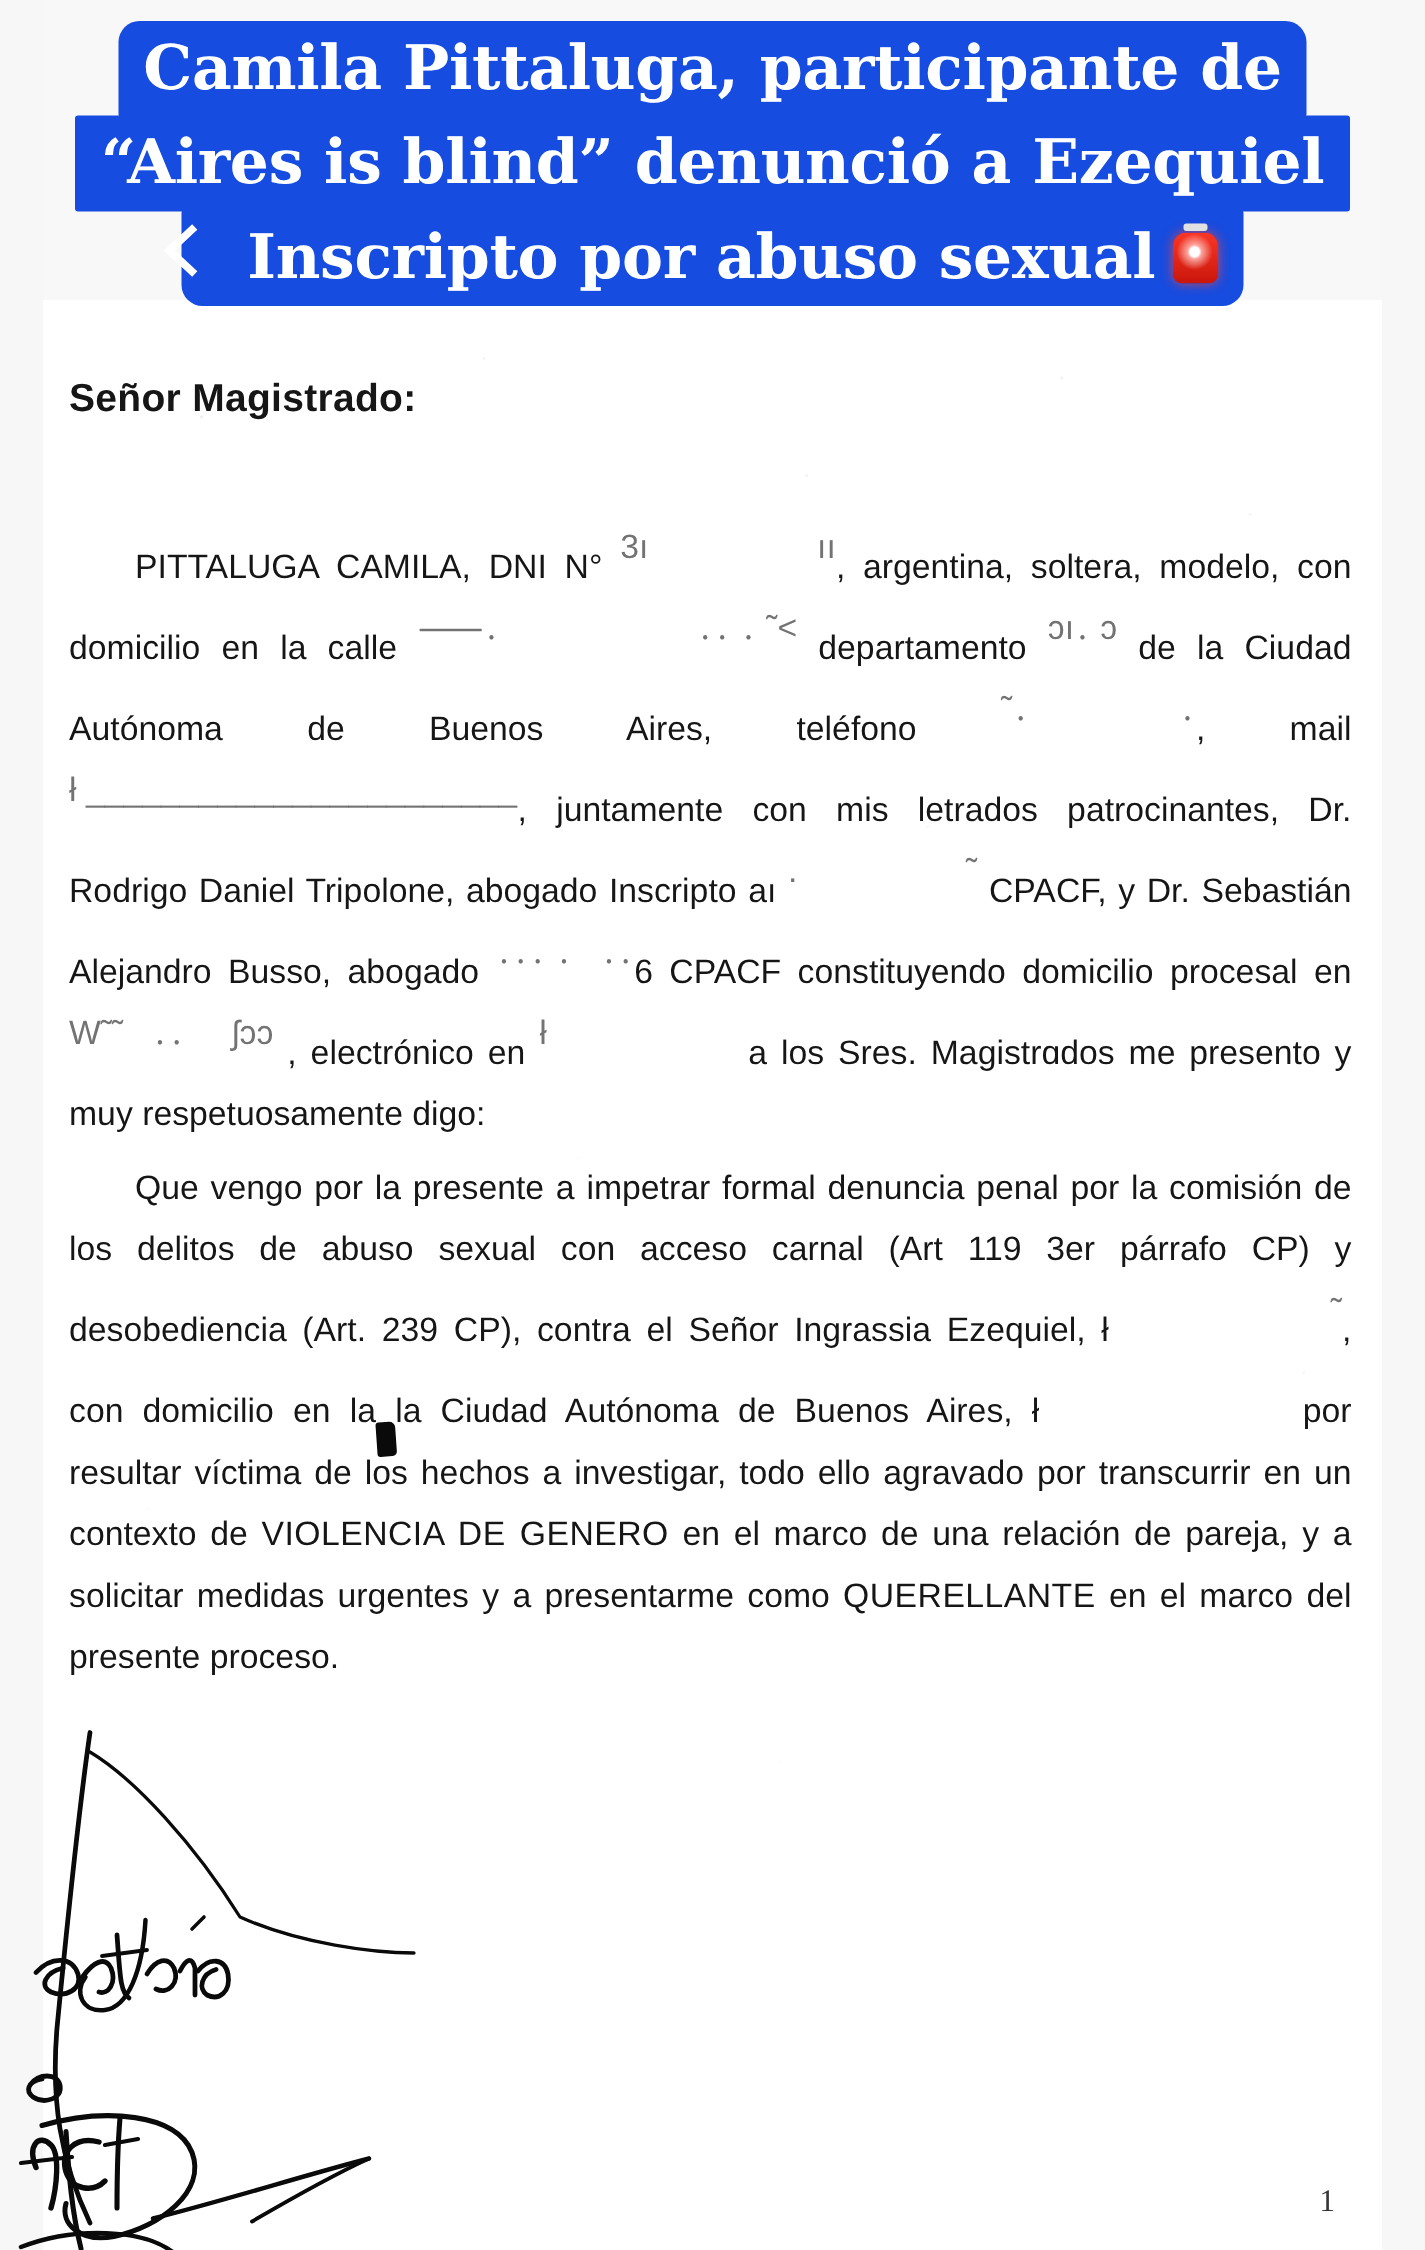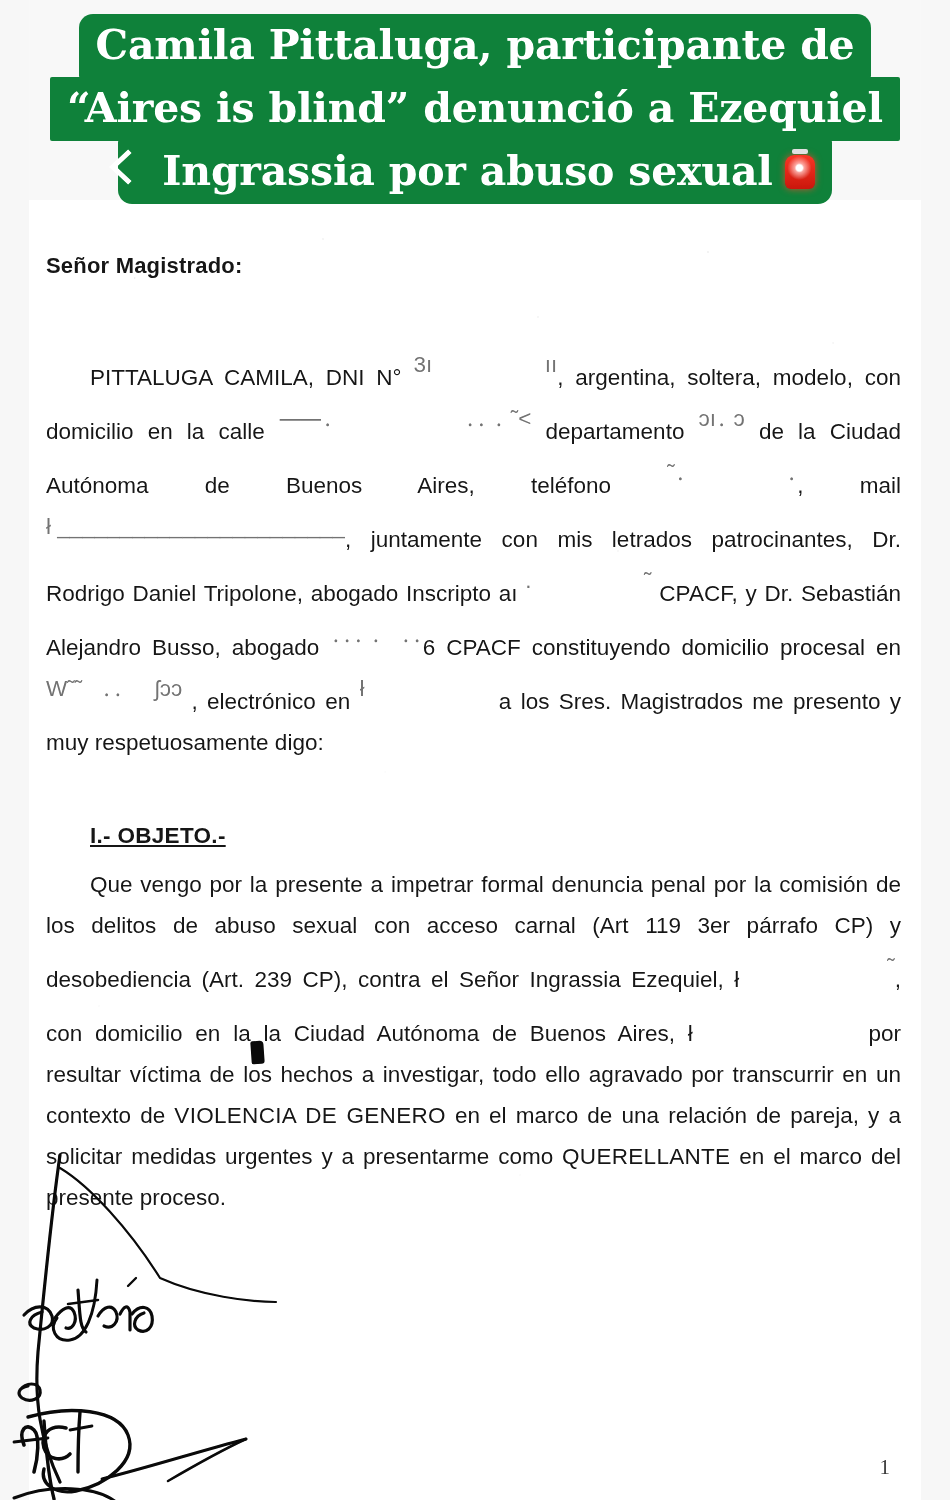--- a/index.html
+++ b/index.html
@@ -70,21 +70,21 @@
   .headline {
     position: absolute;
     left: 0; right: 0;
     top: 14px;
     z-index: 20;
     text-align: center;
     line-height: 0;
   }
   .hl-line {
     display: inline-block;
-    background: #15803d;
+    background: #1d4ed8;
     color: #ffffff;
     font-family: "DejaVu Serif", serif;
     font-weight: bold;
     font-size: 41px;
     line-height: 56px;
     letter-spacing: -0.2px;
     padding: 3px 17px 5px 17px;
     border-radius: 12px;
     white-space: nowrap;
     margin: 0;
@@ -137,21 +137,21 @@
     color: #1c1c1c;
     font-family: "Liberation Sans", sans-serif;
     font-size: 22.5px;
     line-height: 41px;
     -webkit-font-smoothing: none;
   }
   .doc p { margin: 0; }
 
   .salutation {
     font-weight: bold;
-    font-size: 22px;
+    font-size: 26px;
     letter-spacing: .2px;
     margin-bottom: 58px !important;
   }
 
   .para {
     text-align: justify;
     text-justify: inter-word;
   }
   .indent { display: inline-block; width: 44px; }
 
@@ -213,21 +213,20 @@
 
   <div class="gutter-l"></div>
   <div class="gutter-r"></div>
 
   <div class="doc">
 
     <p class="salutation">Señor Magistrado:</p>
 
     <p class="para"><span class="indent"></span><span>PITTALUGA CAMILA, DNI N° </span><span class="rd">3ı                  ıı</span><span>, argentina, soltera, modelo, con domicilio en la calle </span><span class="rd">⸺․                     ․․ ․ ˜˂</span><span> departamento </span><span class="rd">ɔı․ ɔ</span><span> de la Ciudad Autónoma de Buenos Aires,   teléfono </span><span class="rd">˜․                ․</span><span>, mail </span><span class="rd">ł _______________________</span><span>, juntamente con mis letrados patrocinantes, Dr. Rodrigo Daniel Tripolone, abogado Inscripto aı </span><span class="rd">.                  ˜</span><span> CPACF, y Dr.  Sebastián Alejandro Busso, abogado </span><span class="rd">․․․ ․   ․․</span><span>6 CPACF constituyendo domicilio procesal en </span><span class="rd">W˜˜   ․․     ʃɔɔ</span><span> , electrónico en </span><span class="rd">ł                    </span><span> a los Sres. Magistrɑdos me presento y muy respetuosamente digo:</span></p>
 
-    <p class="obj-block"><span class="indent"></span><span class="heading">I.- OBJETO.-</span></p>
 
     <p class="para obj-body"><span class="indent"></span><span>Que vengo por la presente a impetrar formal denuncia penal por la comisión de los delitos de abuso sexual con acceso carnal (Art  119 3er párrafo CP) y desobediencia (Art. 239 CP), contra el Señor Ingrassia Ezequiel, ł </span><span class="rd">                      ˜</span><span>, con domicilio en la </span><span class="blotch-anchor" style="position:relative;display:inline-block;"><span class="blotch"></span></span><span>la Ciudad Autónoma de Buenos Aires, ł </span><span class="rd">                        </span><span> por resultar víctima de los hechos a investigar, todo ello agravado por transcurrir en un contexto de </span><strong class="em">VIOLENCIA DE GENERO</strong><span> en el marco de una relación de pareja, y a solicitar medidas urgentes y a presentarme como </span><strong class="em">QUERELLANTE</strong><span> en el marco del presente proceso.</span></p>
 
   </div>
 
   <svg class="hand" style="left:0; top:1090px; width:400px; height:410px;" viewBox="0 0 400 410">
     <g fill="none" stroke="#111" stroke-linecap="round" stroke-linejoin="round">
       <path d="M60 65 C 52 120, 45 190, 38 262 C 34 310, 40 350, 60 392" stroke-width="3.2"></path>
       <path d="M152 190 C 150 225, 140 248, 125 250 C 110 252, 104 238, 112 228" stroke-width="3" transform="translate(-55,0)"></path>
       <path d="M24 225 C 34 214, 48 214, 52 226 C 55 236, 44 242, 34 238 C 26 234, 30 225, 42 222" stroke-width="3.2"></path>
@@ -267,18 +266,18 @@
     </div>
 
     <div class="hl-row r2">
       <span class="hl-line">“Aires is blind” denunció a Ezequiel</span>
     </div>
 
     <div class="hl-row r3">
       <svg class="back-chevron" viewBox="0 0 26 36">
         <path d="M21 4 L 6 18 L 21 32" fill="none" stroke="#ffffff" stroke-width="5" stroke-linecap="square" stroke-linejoin="miter"></path>
       </svg>
-      <span class="hl-line"><span>Ingrassia por abuso sexual</span><span class="emoji-siren"></span></span>
+      <span class="hl-line"><span>Inscripto por abuso sexual</span><span class="emoji-siren"></span></span>
     </div>
 
   </div>
 
 </div>
 
 </body></html>

